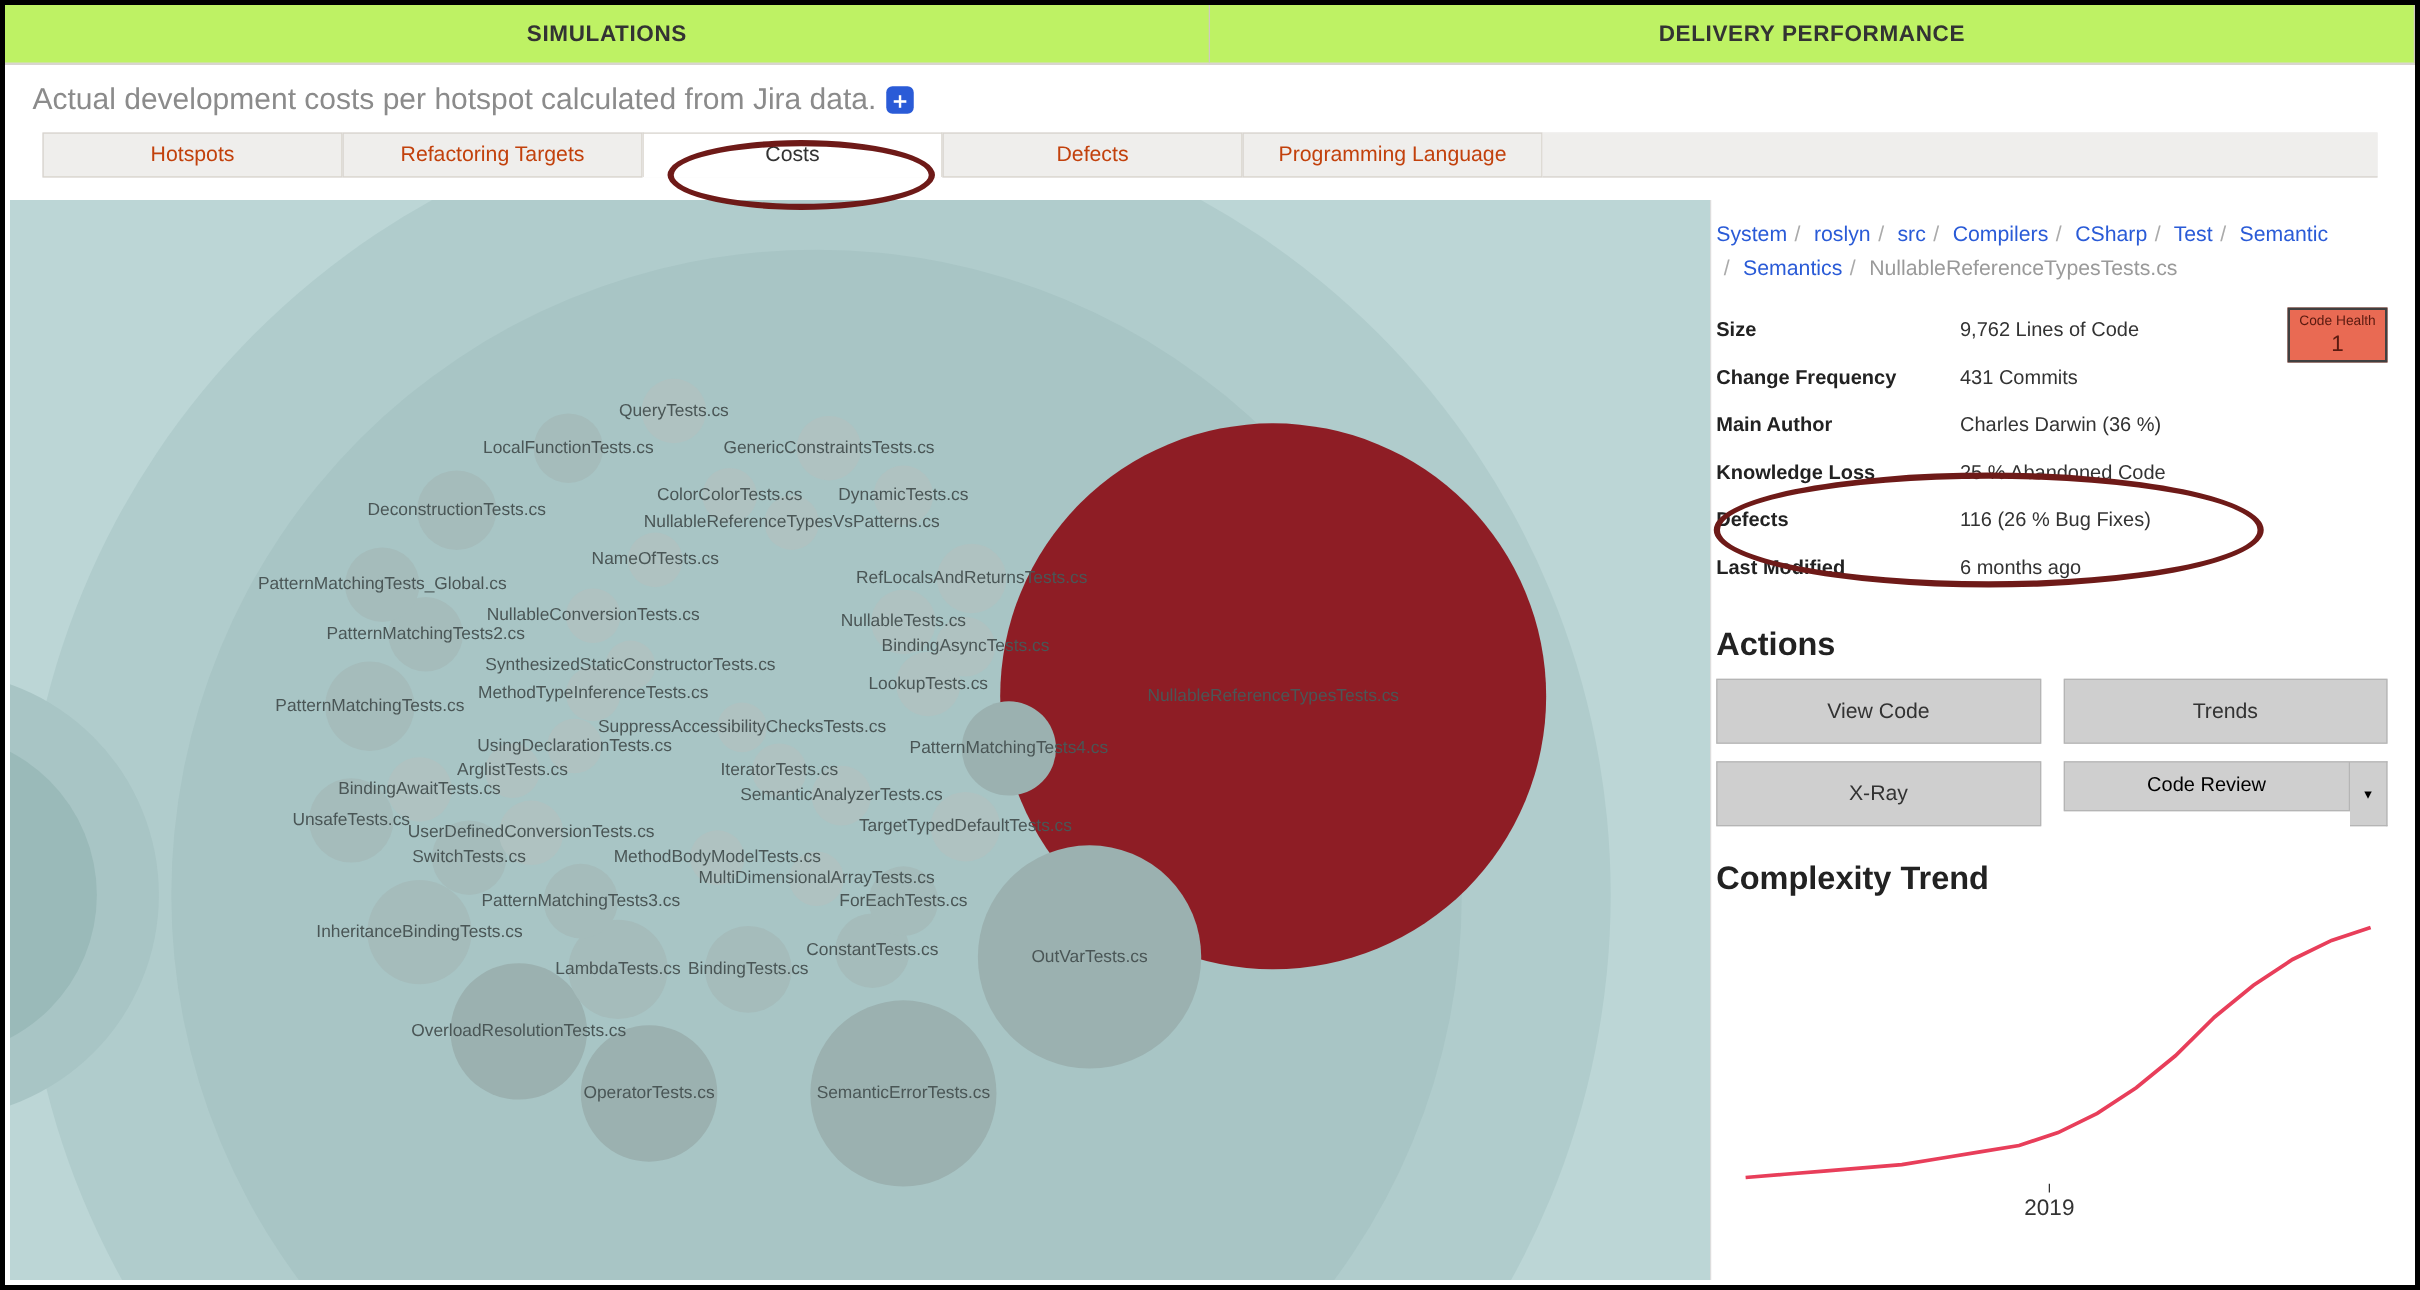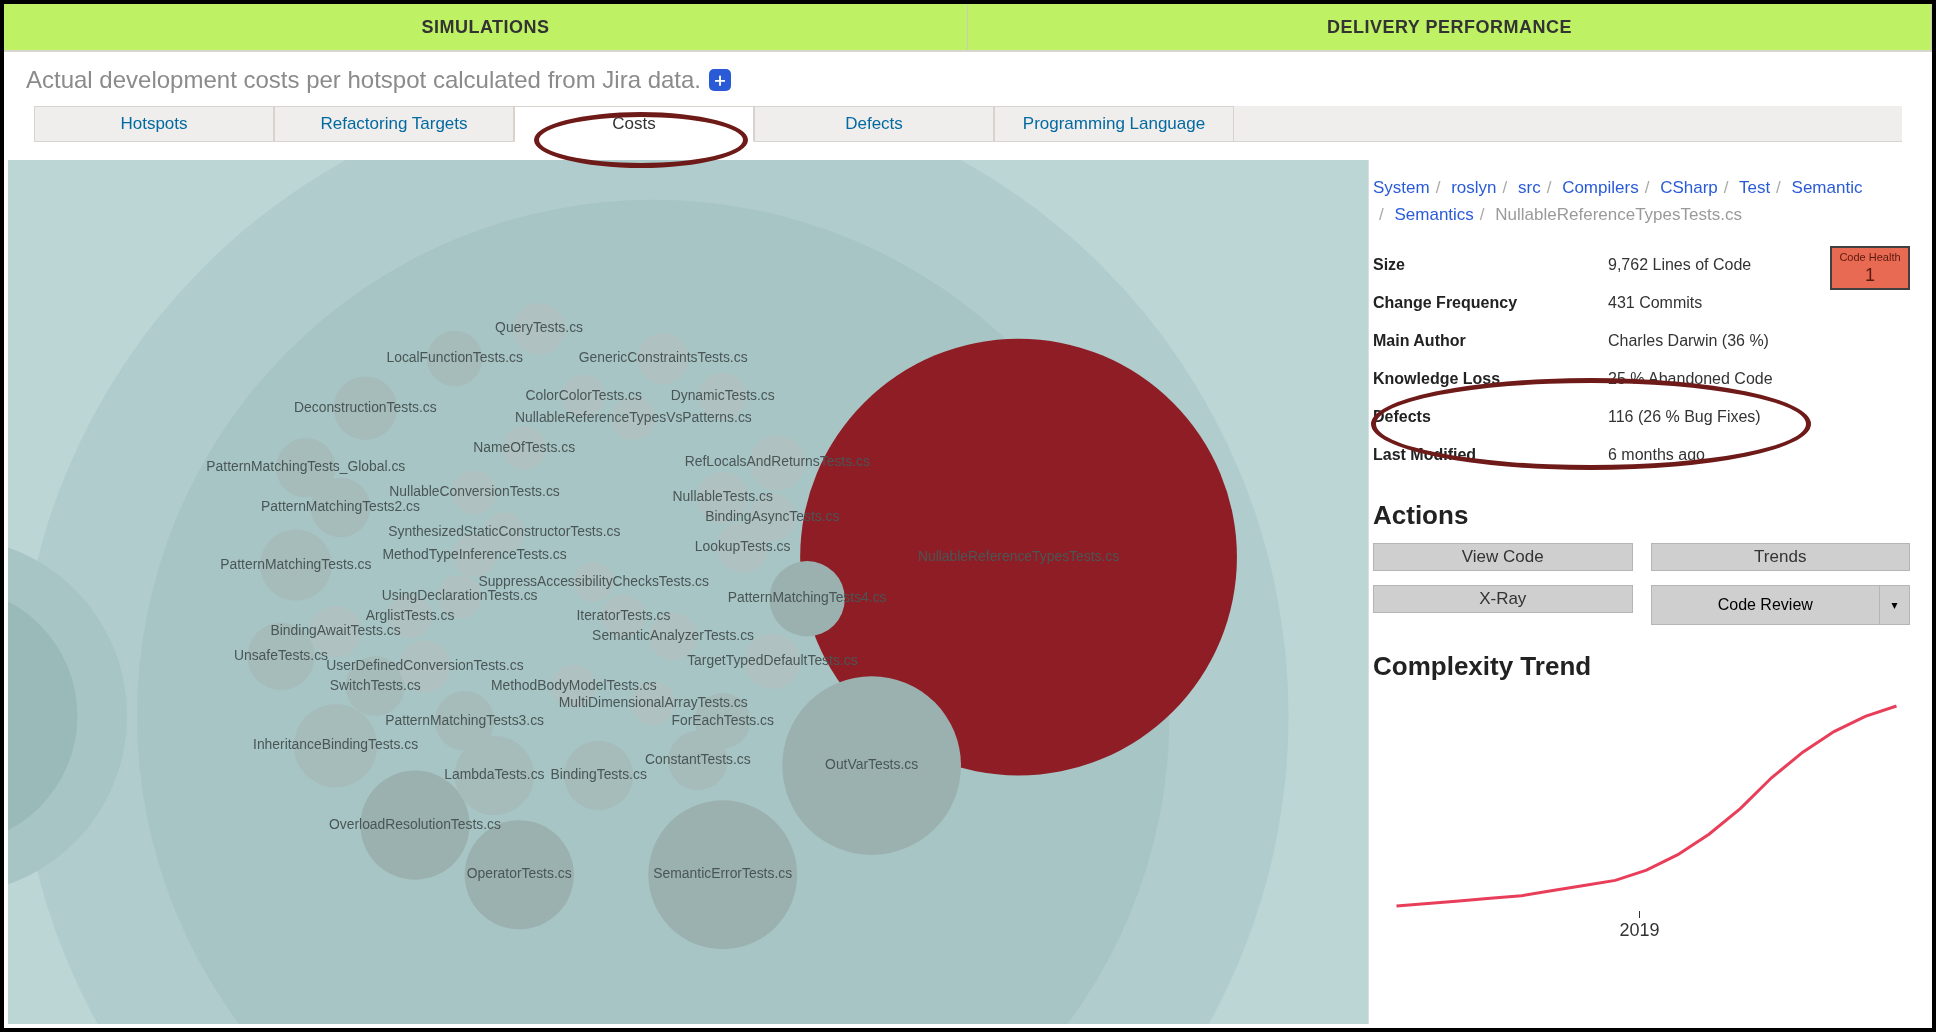--- a/index.html
+++ b/index.html
@@ -75,21 +75,21 @@
     margin: 6px 30px 0 30px;
     background: #e9e9e9;
   }
   .sub-tab {
     flex: 0 0 240px;
     height: 36px;
     display: flex;
     align-items: center;
     justify-content: center;
     font-size: 17px;
-    color: #0369a1;
+    color: #c2410c;
     background: #efeeec;
     border: 1px solid #d8d4cd;
     cursor: pointer;
   }
   .sub-tab.active {
     background: #fff;
     color: #333;
     font-weight: 500;
     border-top: 1px solid #d8d4cd;
     border-bottom: 1px solid #fff;
@@ -143,21 +143,21 @@
     margin-top: 18px;
     position: relative;
   }
   .drow {
     display: flex;
     align-items: center;
     height: 38px;
     font-size: 16px;
   }
   .drow .k { width: 195px; font-weight: 700; color: #222; }
-  .drow .v { color: #333; margin-left: 40px; }
+  .drow .v { color: #333; }
   .health-badge {
     position: absolute;
     right: 0; top: 0;
     width: 80px; height: 44px;
     background: #e96a53;
     border: 2px solid #404040;
     text-align: center;
     font-size: 11px;
     color: #5a1a10;
     padding-top: 3px;
@@ -173,21 +173,21 @@
     color: #222;
   }
   .btn-grid {
     display: grid;
     grid-template-columns: 1fr 1fr;
     gap: 14px 18px;
   }
   .btn {
     background: #cfcfcf;
     border: 1px solid #b5b5b5;
-    height: 28px;
+    height: 52px;
     display: flex;
     align-items: center;
     justify-content: center;
     font-size: 17px;
     color: #333;
     cursor: pointer;
   }
   .btn-split {
     display: flex;
   }

